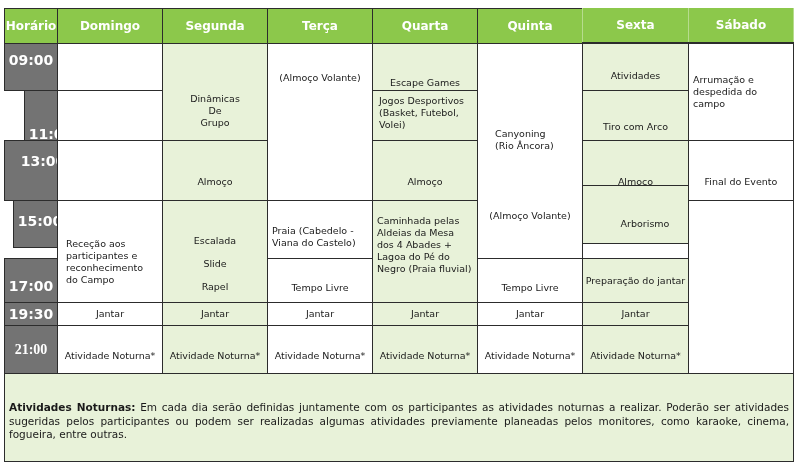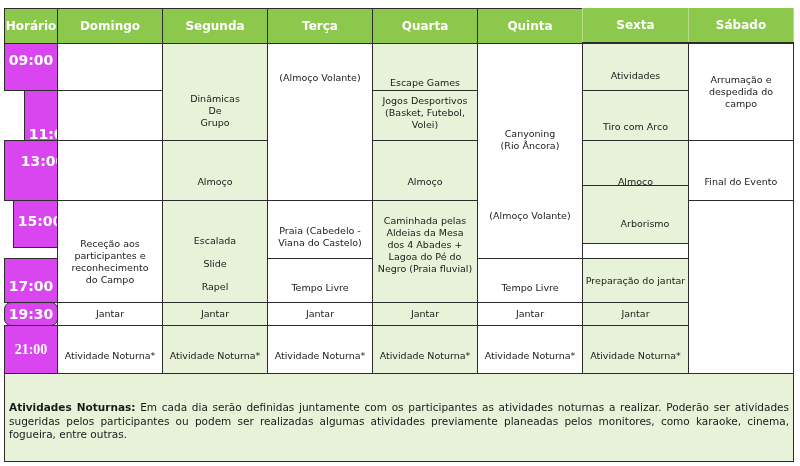--- a/index.html
+++ b/index.html
@@ -1,24 +1,24 @@
 <!DOCTYPE html>
 <html><head>
 <meta charset="utf-8">
 <style>
   html, body { margin: 0; padding: 0; background: #ffffff; }
   body { width: 800px; height: 466px; position: relative; overflow: hidden;
          font-family: "DejaVu Sans", sans-serif; color: #1a1a1a; }
   .cell { position: absolute; box-sizing: border-box; display: flex; flex-direction: column;
-          align-items: center; justify-content: center; text-align: center;
+          align-items: center; justify-content: center; 
           font-size: 9.5px; line-height: 12px; border: 1px solid #2c2c2c; }
   .hdr { background: #8cc84b; color: #ffffff; font-weight: bold; font-size: 12px;
          border-color: #2c2c2c; border-bottom: 1px solid #2c2c2c; }
   .hdr.light { border-color: #b7dc8e; border-top: none; }
-  .time { background: #d946ef; color: #ffffff; font-weight: bold; font-size: 14px;
+  .time { background: #737373; color: #ffffff; font-weight: bold; font-size: 14px;
           justify-content: flex-start; padding-top: 10px; }
   .time.c { justify-content: center; padding-top: 0; }
   .g { background: #e8f2d9; }
   .w { background: #ffffff; }
   .bot { justify-content: flex-end; padding-bottom: 8px; }
   .note { position: absolute; left: 4px; top: 373px; width: 790px; height: 89px;
           box-sizing: border-box; border: 1px solid #2c2c2c; background: #e8f2d9;
           font-size: 10.5px; line-height: 13.5px; padding: 27px 4px 0 4px; text-align: justify; }
   .note b { font-weight: bold; }
   .stack span { display: block; }
@@ -34,21 +34,21 @@
 <div class="cell hdr" style="left:477px;top:8px;width:106px;height:36px;">Quinta</div>
 <div class="cell hdr light" style="left:582px;top:8px;width:107px;height:35px;">Sexta</div>
 <div class="cell hdr light" style="left:688px;top:8px;width:106px;height:35px;border-right:1px solid #b7dc8e;">Sábado</div>
 <div style="position:absolute;left:582px;top:42px;width:212px;height:1px;background:#2c2c2c;"></div>
 
 <div class="cell time" style="left:4px;top:43px;width:54px;height:48px;">09:00</div>
 <div class="cell time" style="left:4px;top:90px;width:54px;height:65px;justify-content:flex-end;padding-bottom:14px;padding-top:6px;margin-left:20px;">11:00</div>
 <div class="cell time" style="left:4px;top:140px;width:54px;height:61px;padding-top:14px;padding-left:24px;">13:00</div>
 <div class="cell time" style="left:13px;top:200px;width:54px;height:48px;padding-top:14px;">15:00</div>
 <div class="cell time" style="left:4px;top:258px;width:54px;height:45px;justify-content:flex-end;padding-bottom:10px;padding-top:0;">17:00</div>
-<div class="cell time c" style="left:4px;top:302px;width:54px;height:24px;border-radius:7px;">19:30</div>
+<div class="cell time c" style="left:4px;top:302px;width:54px;height:24px;">19:30</div>
 <div class="cell time c" style="left:4px;top:325px;width:54px;height:49px;font-family:Liberation Serif, serif;">21:00</div>
 
 <div class="cell w" style="left:57px;top:43px;width:106px;height:48px;"></div>
 <div class="cell w" style="left:57px;top:90px;width:106px;height:51px;"></div>
 <div class="cell w" style="left:57px;top:140px;width:106px;height:61px;"></div>
 <div class="cell w" style="left:57px;top:200px;width:106px;height:103px;padding:20px 8px 0 8px;">
   <span>Receção aos participantes e reconhecimento do Campo</span>
 </div>
 <div class="cell w" style="left:57px;top:302px;width:106px;height:24px;">Jantar</div>
 <div class="cell w" style="left:57px;top:325px;width:106px;height:49px;padding-top:12px;">Atividade Noturna*</div>

